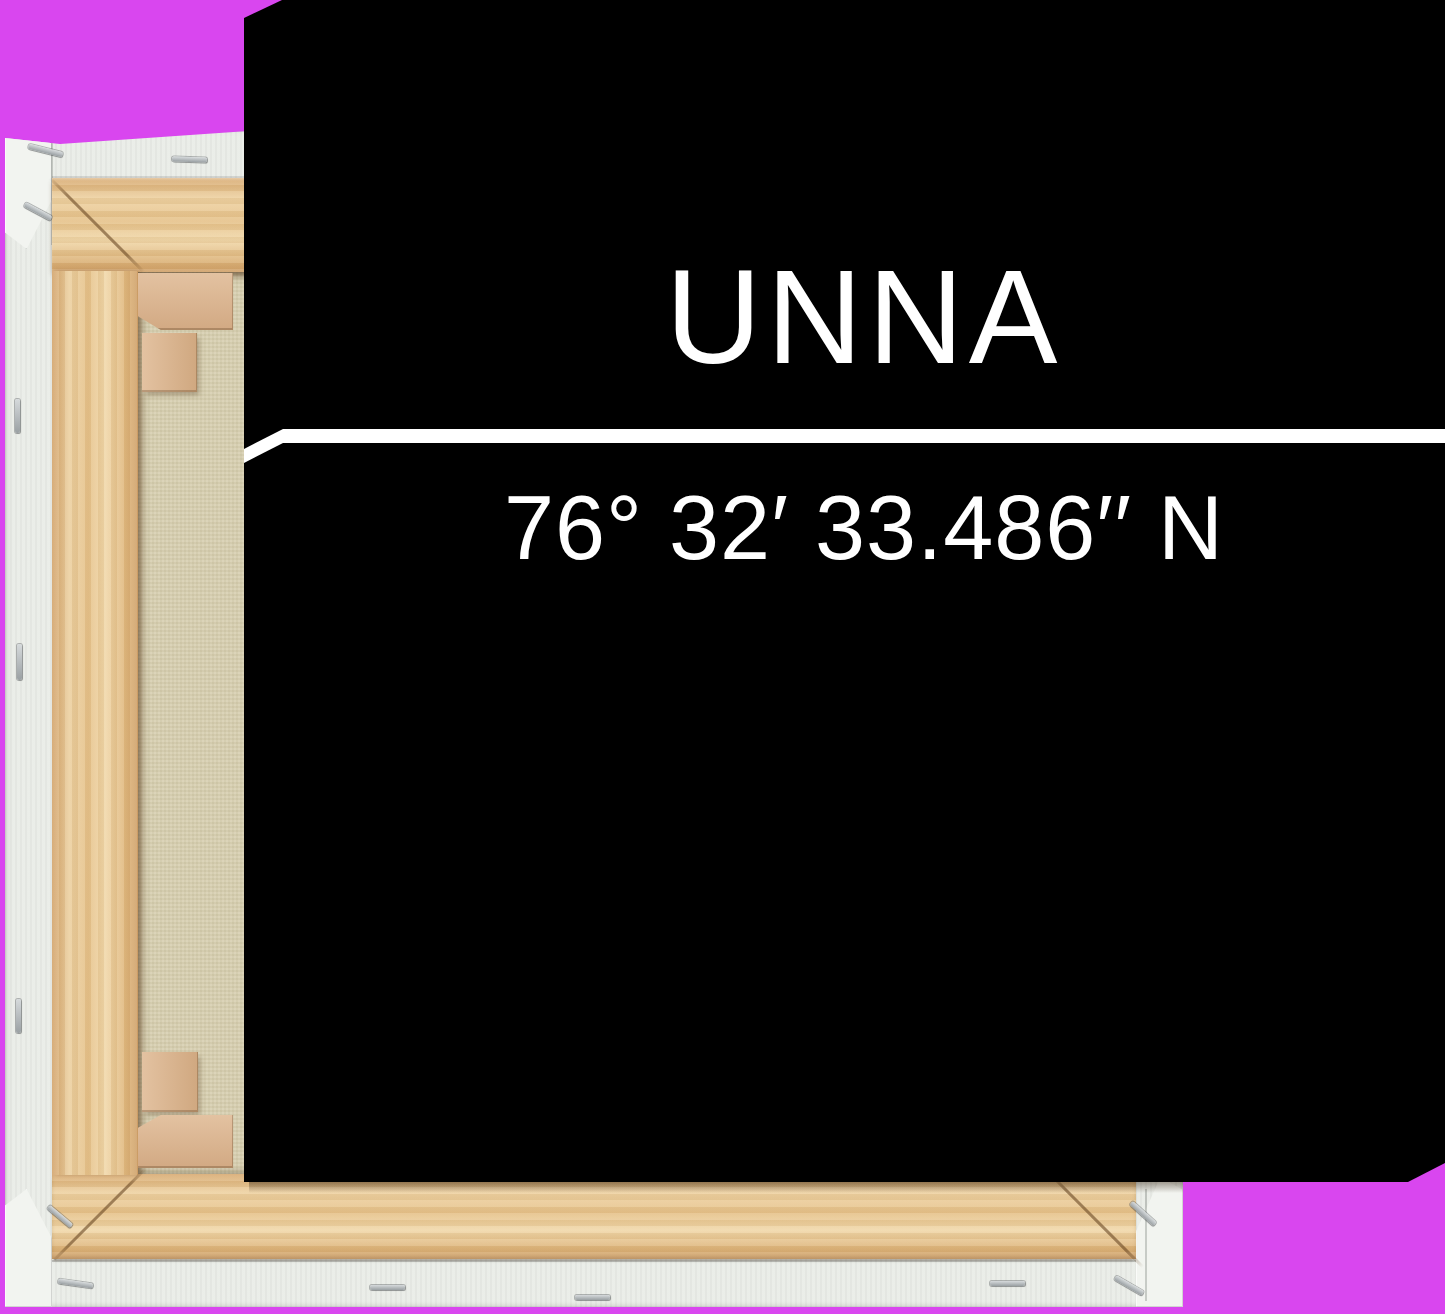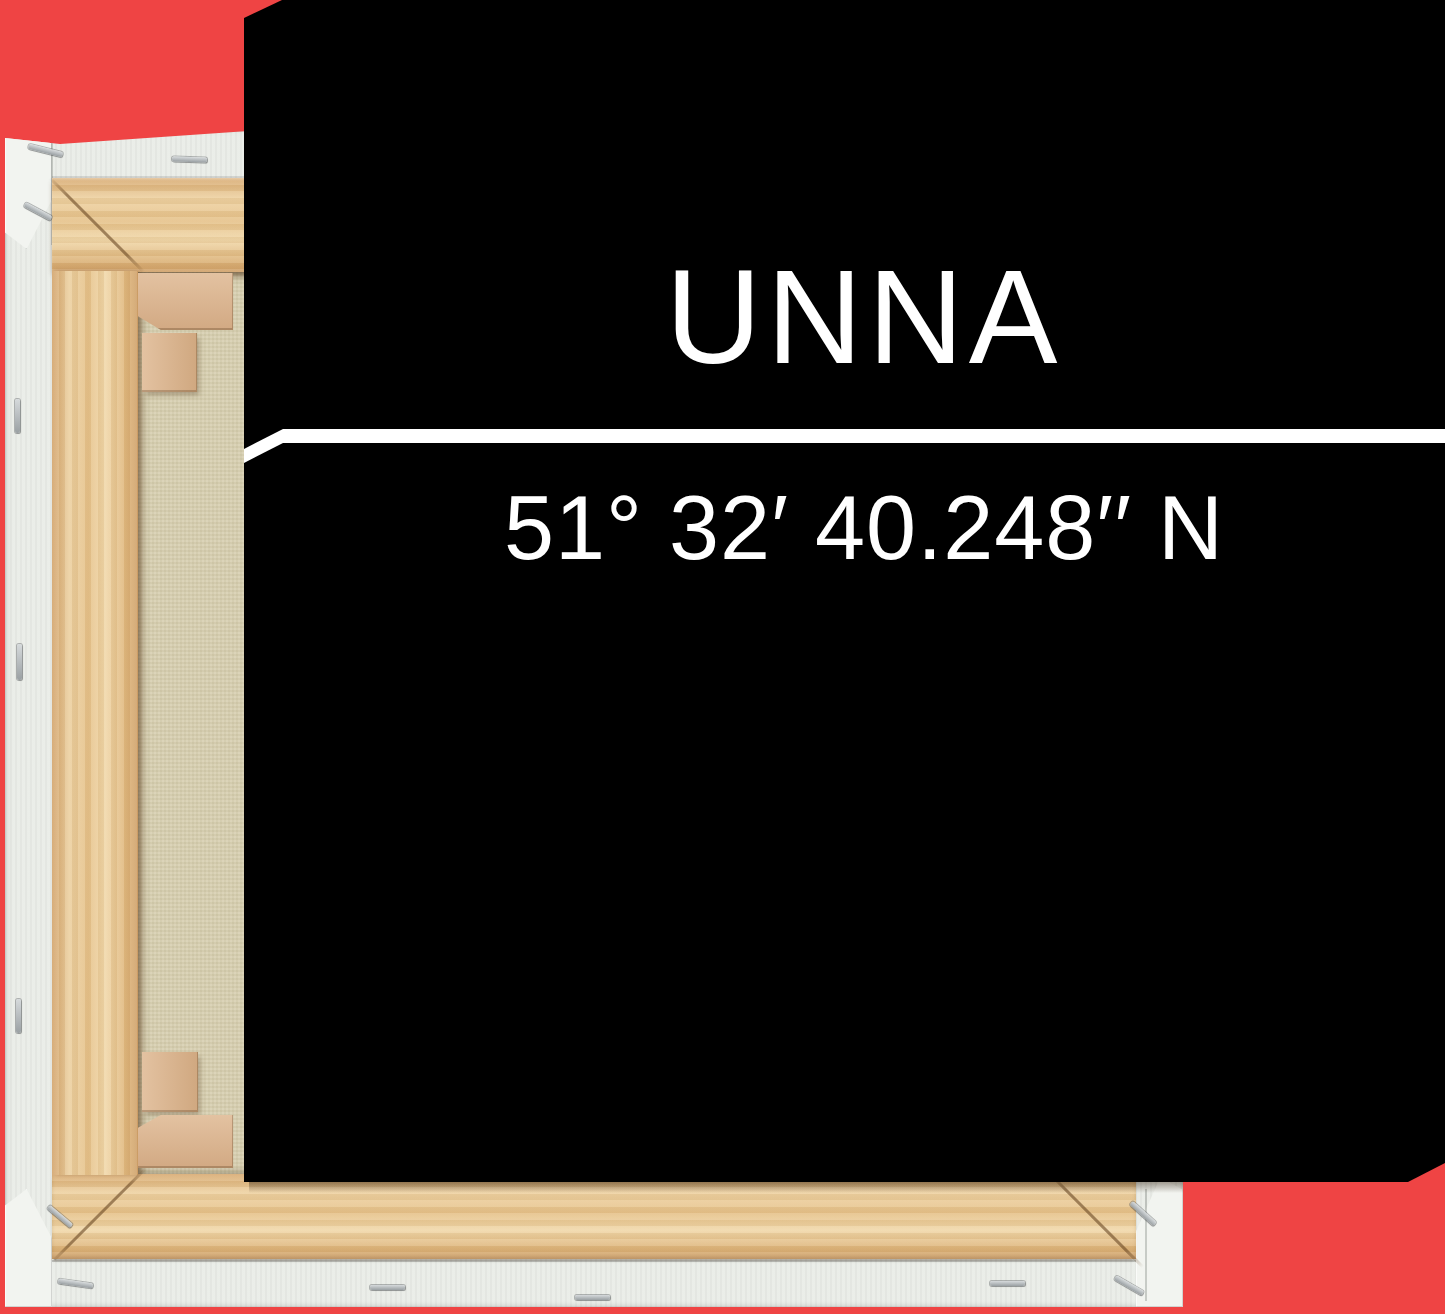--- a/index.html
+++ b/index.html
@@ -1,17 +1,17 @@
 <!DOCTYPE html>
 <html><head>
 <meta charset="utf-8">
 <style>
   html,body{margin:0;padding:0;background:#ffffff;}
   #stage{
-    position:relative;width:1445px;height:1314px;background:#ef4444;
+    position:relative;width:1445px;height:1314px;background:#d946ef;
     overflow:hidden;font-family:"Liberation Sans","DejaVu Sans",sans-serif;
   }
   
   .back{
     position:absolute;left:5px;top:131px;width:1178px;height:1176px;
     clip-path:polygon(0px 7px,55px 13px,243px 0px,100% 0px,100% 100%,0px 100%);
   }
   .wrap{
     position:absolute;inset:0;background:#eaede8;border-radius:3px;
     background-image:repeating-linear-gradient(90deg,rgba(0,0,0,0.028) 0 2px,rgba(255,255,255,0.03) 2px 5px);
@@ -135,17 +135,17 @@
     </defs>
     <polygon points="282,0 1445,0 1445,1163 1408,1182 244,1182 244,18" fill="#000000"></polygon>
     <rect x="249" y="1182" width="934" height="11" fill="url(#dropShadow)"></rect>
     <polygon points="283,429 1445,429 1445,443 283,443" fill="#ffffff"></polygon>
     <polygon points="244,449 283,429 283,443 244,463" fill="#ffffff"></polygon>
   </svg>
 
   <div class="front-text">
     <div class="city">UNNA</div>
     <div class="coords">
-      <div>51° 32′ 40.248′′ N</div>
+      <div>76° 32′ 33.486′′ N</div>
     </div>
   </div>
 
 </div>
 
 </body></html>

